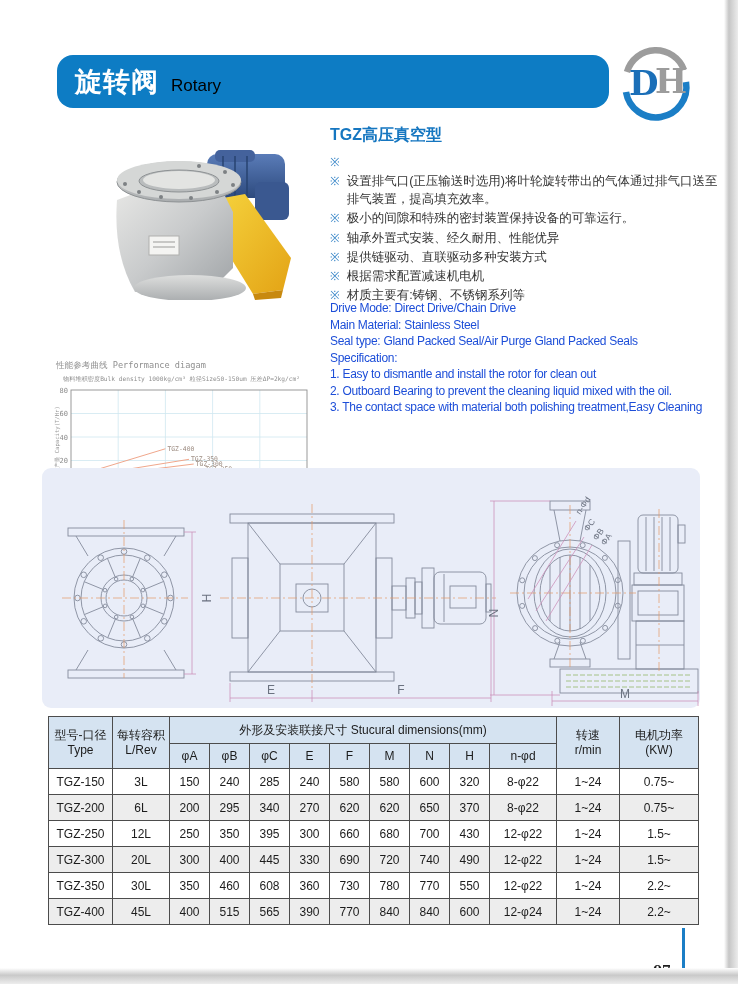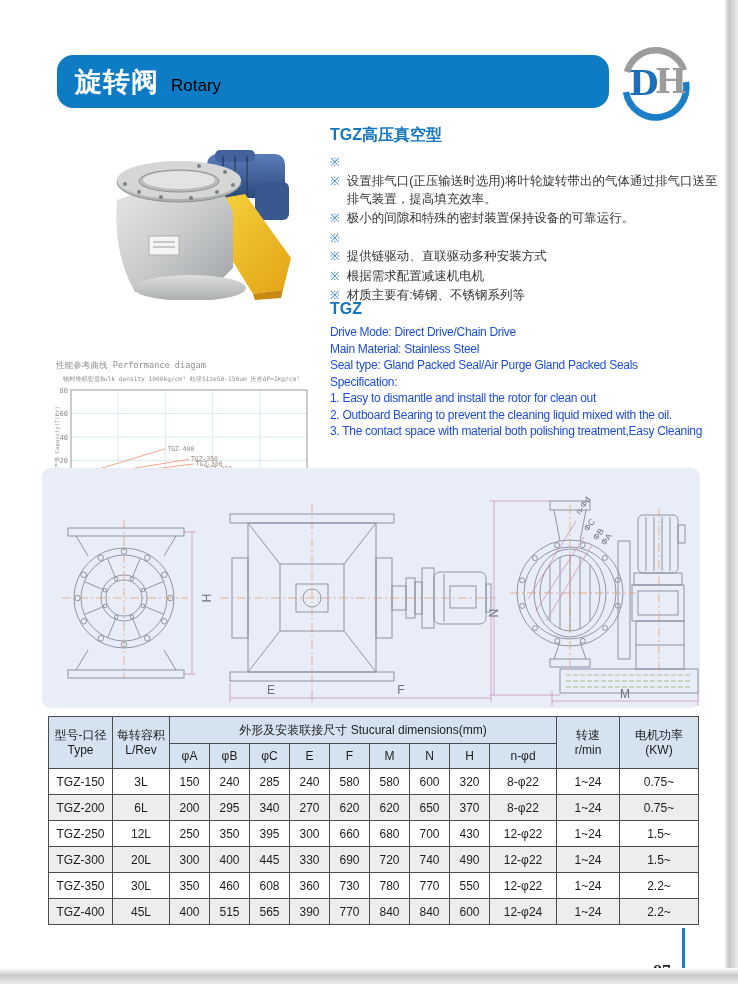--- a/index.html
+++ b/index.html
@@ -150,20 +150,21 @@
         <div class="feat-item">
           <span class="feat-marker">※</span>
           <span>设置排气口(正压输送时选用)将叶轮旋转带出的气体通过排气口送至排气装置，提高填充效率。</span>
         </div>
         <div class="feat-item">
           <span class="feat-marker">※</span>
           <span>极小的间隙和特殊的密封装置保持设备的可靠运行。</span>
         </div>
         <div class="feat-item">
           <span class="feat-marker">※</span>
+          <span>轴承外置式安装、经久耐用、性能优异</span>
         </div>
         <div class="feat-item">
           <span class="feat-marker">※</span>
           <span>提供链驱动、直联驱动多种安装方式</span>
         </div>
         <div class="feat-item">
           <span class="feat-marker">※</span>
           <span>根据需求配置减速机电机</span>
         </div>
         <div class="feat-item">
@@ -207,21 +208,20 @@
         <line x1="27.439999999999998" y1="123.3" x2="150.16000000000003" y2="112.725" stroke="#f0a78c" stroke-width="1"></line>
         <text x="152.16000000000003" y="114.725" font-size="6.4" font-family="DejaVu Sans Mono, monospace" fill="#9c8b80">TGZ-250</text>
         <line x1="27.439999999999998" y1="124.475" x2="159.6" y2="117.425" stroke="#f0a78c" stroke-width="1"></line>
         <text x="161.6" y="119.425" font-size="6.4" font-family="DejaVu Sans Mono, monospace" fill="#9c8b80">TGZ-200</text>
         <line x1="27.439999999999998" y1="125.65" x2="159.6" y2="122.125" stroke="#f0a78c" stroke-width="1"></line>
         <text x="161.6" y="124.125" font-size="6.4" font-family="DejaVu Sans Mono, monospace" fill="#9c8b80">TGZ-150</text>
       </svg>
   </div>
 
   <div class="specs">
-    <h3>TGZ</h3>
     <div id="spec-lines">
         <div class="spec-line">Drive Mode: Direct Drive/Chain Drive</div>
         <div class="spec-line">Main Material: Stainless Steel</div>
         <div class="spec-line">Seal type: Gland Packed Seal/Air Purge Gland Packed Seals</div>
         <div class="spec-line">Specification:</div>
         <div class="spec-line">1. Easy to dismantle and install the rotor for clean out</div>
         <div class="spec-line">2. Outboard Bearing to prevent the cleaning liquid mixed with the oil.</div>
         <div class="spec-line">3. The contact space with material both polishing treatment,Easy Cleaning</div>
       </div>
   </div>

